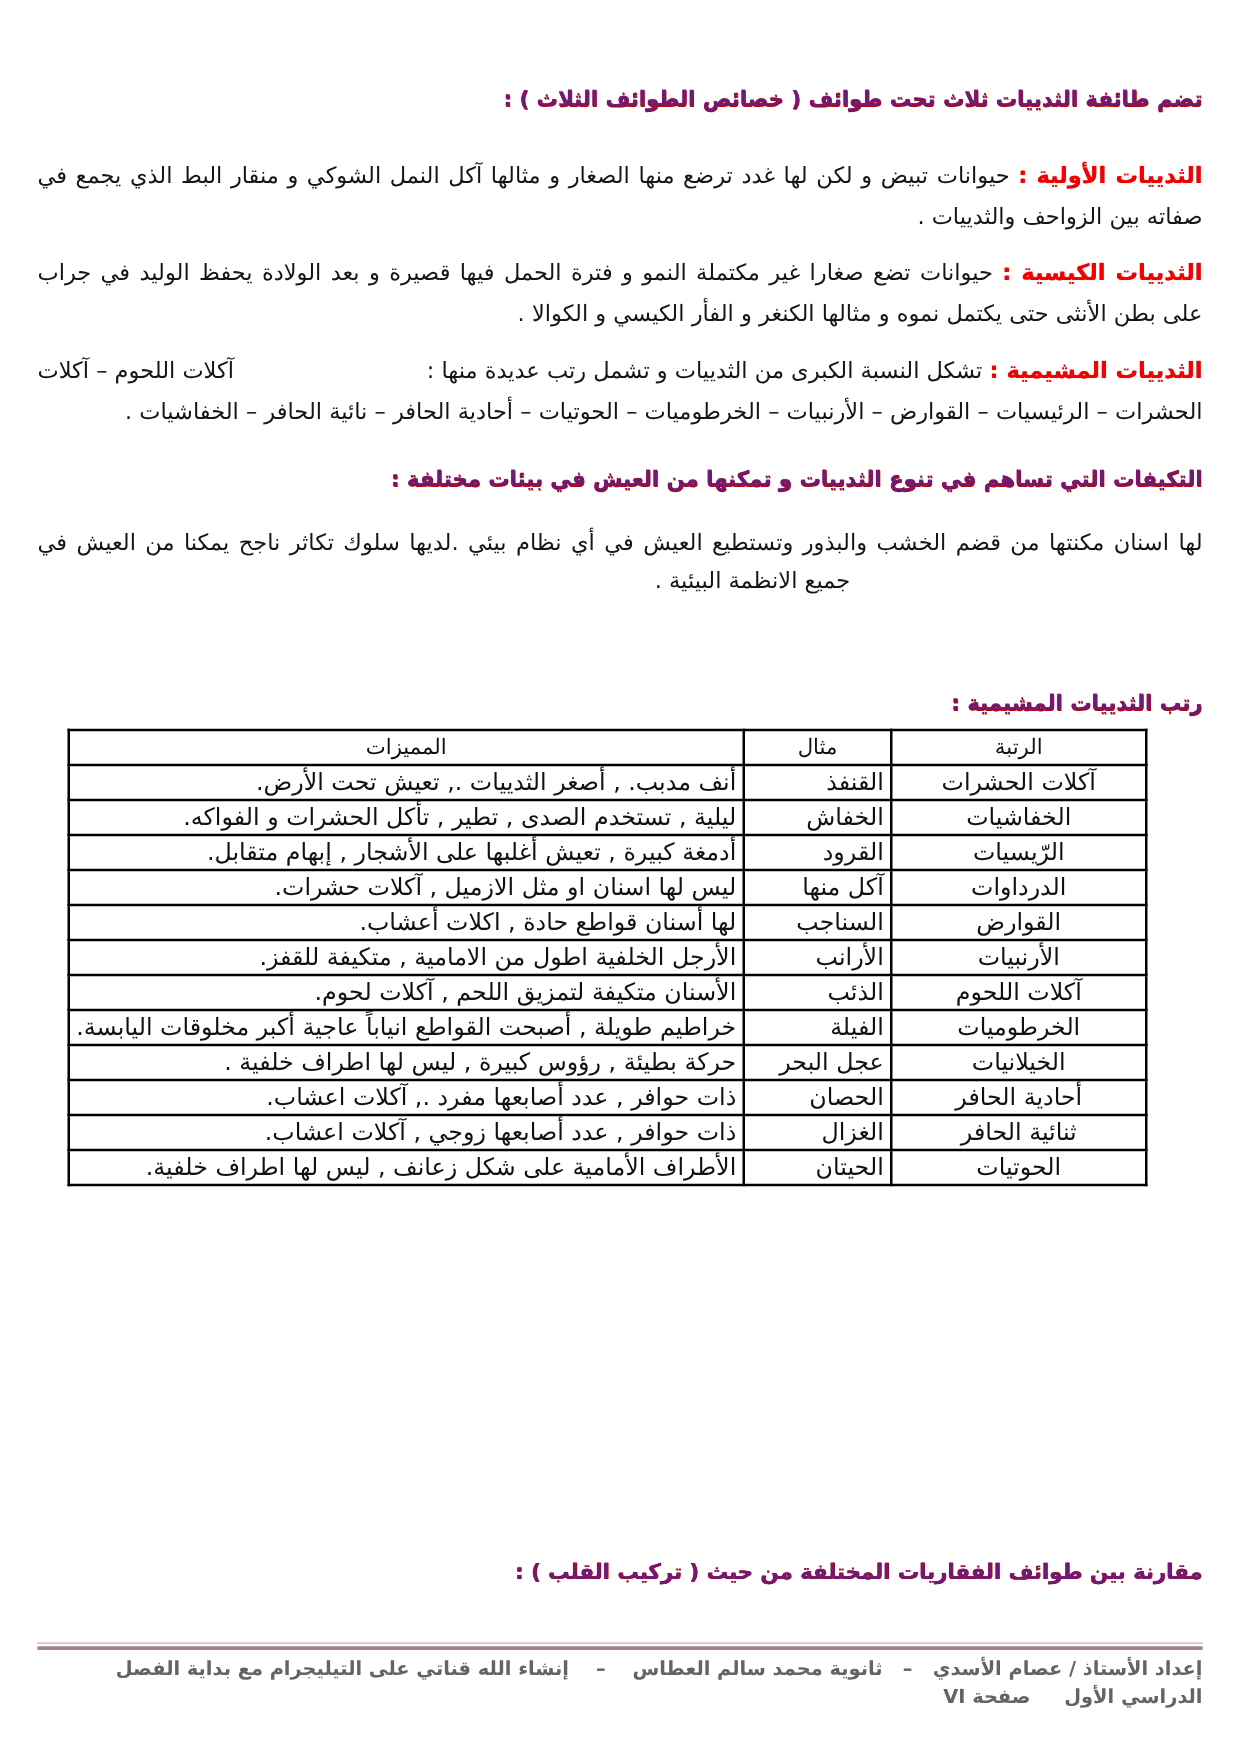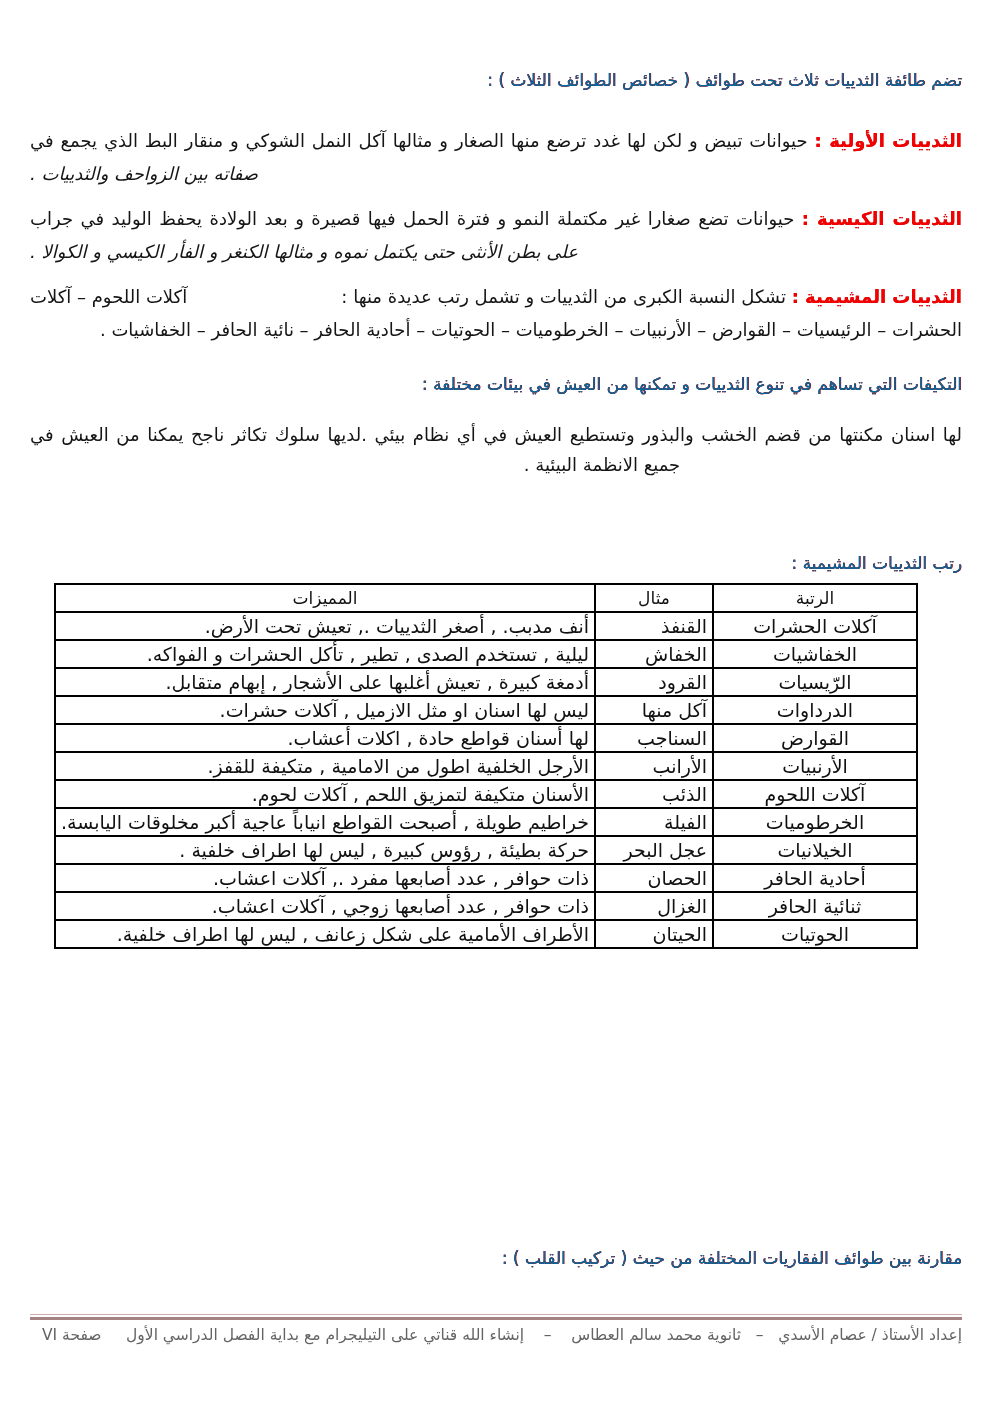--- a/index.html
+++ b/index.html
@@ -2,47 +2,47 @@
 <html lang="ar" dir="rtl"><head>
 <meta charset="utf-8">
 <style>
   html,body{margin:0;padding:0;background:#ffffff;}
   .page{
     position:relative;width:992px;height:1402px;background:#ffffff;
     direction:rtl;font-family:"DejaVu Sans",sans-serif;color:#151515;overflow:hidden;
   }
   .blk{position:absolute;left:30px;right:30px;}
   .red-h{
-    color:#0369a1;font-weight:normal;font-size:17px;text-align:right;
+    color:#701a75;font-weight:bold;font-size:17px;text-align:right;
     text-shadow:0 0 .6px #a80000, .4px .4px 0 #c00000;
     letter-spacing:0;
   }
   .body-text{font-size:18px;line-height:33px;}
   .lead{color:#f40000;font-weight:bold;text-shadow:0 0 .6px #a80000;}
   .jline{text-align:justify;text-align-last:justify;}
-  .cline{text-align:left;font-style:italic;}
+  .cline{text-align:right;}
   .rline{text-align:right;}
   .flexline{display:flex;justify-content:space-between;align-items:baseline;}
   .p4-line3{text-align:center;padding-left:212px;}
   table.orders{border-collapse:collapse;direction:rtl;table-layout:fixed;}
   table.orders td,table.orders th{
     border:2px solid #000;font-size:19px;height:26px;padding:0 5px;
     font-weight:normal;color:#111;overflow:hidden;white-space:nowrap;
   }
   table.orders th{text-align:center;font-size:17px;border-radius:14px;}
   td.c-order{width:192px;text-align:center;}
   td.c-example{width:106px;text-align:right;}
   td.c-features{width:520px;text-align:right;}
   .footer-rule{
     position:absolute;left:30px;right:30px;top:1314px;height:2px;
     border-top:1px solid #cdadad;border-bottom:3px solid #a58383;
   }
   .footer-text{
     position:absolute;left:30px;right:30px;top:1324px;
-    font-size:15.5px;color:#646464;text-align:right;line-height:22px;
+    font-size:15.5px;color:#646464;text-align:right;line-height:22px;font-weight:bold;
   }
 </style>
 </head>
 <body>
 
 <div class="page">
 
   <div class="blk red-h" style="top:70px;">تضم طائفة الثدييات ثلاث تحت طوائف ( خصائص الطوائف الثلاث ) :</div>
 
   <div class="blk body-text" style="top:124px;">

